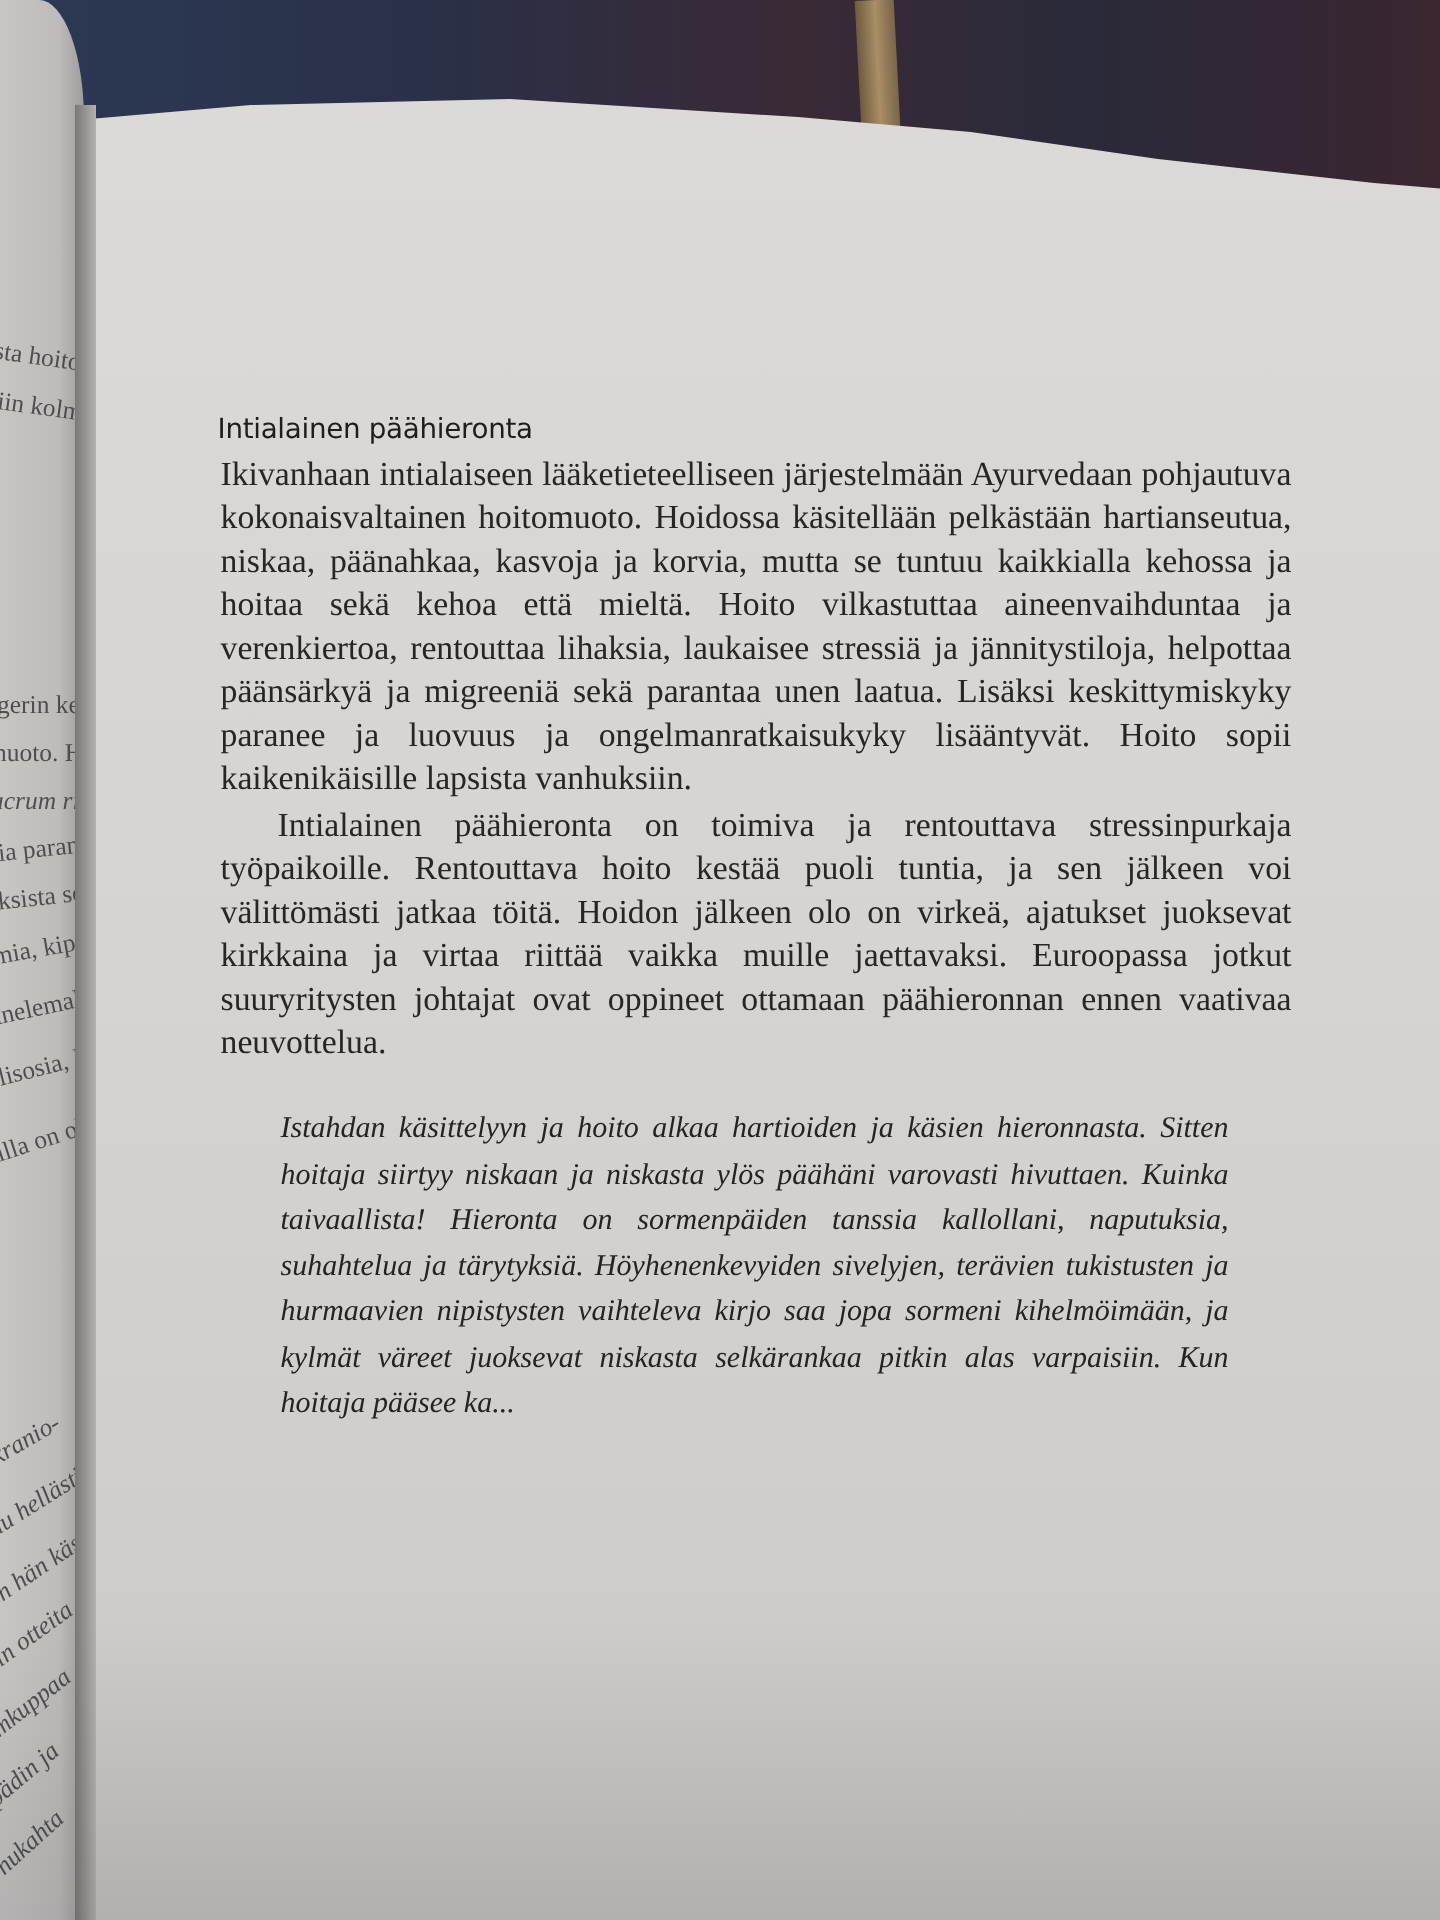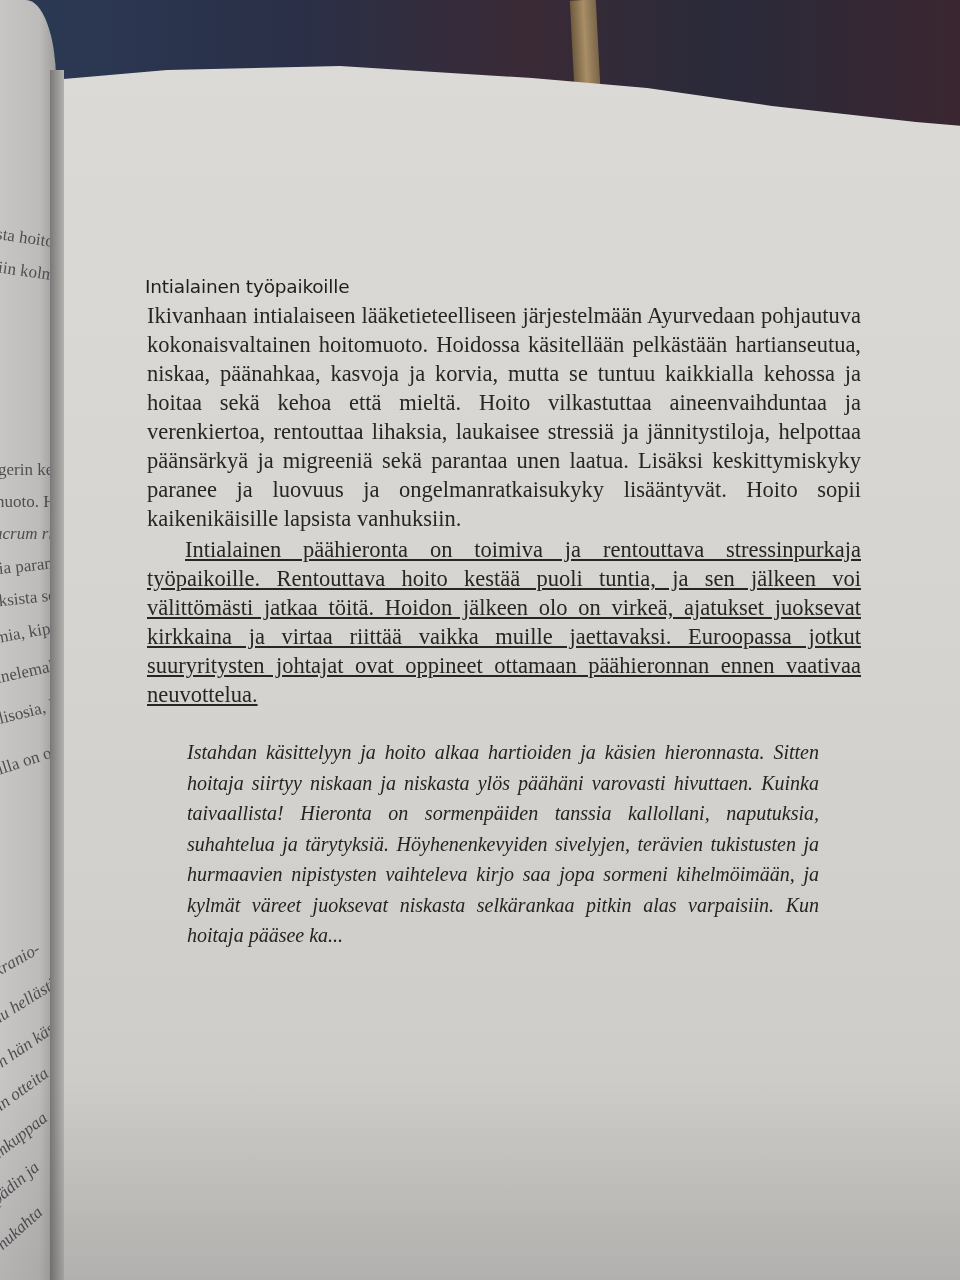--- a/index.html
+++ b/index.html
@@ -40,21 +40,21 @@
     position: absolute; left: 145px; top: 276px; width: 718px;
     font-family: "Liberation Serif", serif; color: #262624;
   }
   .heading {
     font-family: "DejaVu Sans", sans-serif; font-size: 18.5px; font-weight: normal;
     color: #1e1e1e; margin: 0 0 4px 0; letter-spacing: -0.2px;
   }
   .para {
     font-size: 22.5px; line-height: 29px; text-align: justify; margin: 2px;
   }
-  .para.indent { text-indent: 38px; text-decoration: underline; }
+  .para.indent { text-indent: 38px; }
   .tip { margin-top: 22px; }
   .tip .label {
     font-family: "DejaVu Sans", sans-serif; font-weight: bold; font-size: 17.5px;
     color: #1e1e1e;
   }
   .quote {
     margin-top: 28px; margin-left: 42px; width: 632px;
     font-size: 20px; line-height: 30.5px; font-style: italic; text-align: justify;
     color: #232322;
   }
@@ -88,19 +88,19 @@
   <div class="frag it" style="top:1082px;left:-16px;transform:rotate(-36deg);">oin otteita</div>
   <div class="frag it" style="top:1128px;left:-18px;transform:rotate(-38deg);">ämkuppaa</div>
   <div class="frag it" style="top:1176px;left:-20px;transform:rotate(-40deg);">äpädin ja</div>
   <div class="frag it" style="top:1224px;left:-22px;transform:rotate(-42deg);">et nukahta</div>
 </div>
 
 <div class="page"></div>
 <div class="gutter"></div>
 
 <div class="content">
-  <h2 class="heading">Intialainen työpaikoille</h2>
+  <h2 class="heading">Intialainen päähieronta</h2>
   <p class="para">Ikivanhaan intialaiseen lääketieteelliseen järjestelmään Ayurvedaan pohjautuva kokonaisvaltainen hoitomuoto. Hoidossa käsitellään pelkästään hartianseutua, niskaa, päänahkaa, kasvoja ja korvia, mutta se tuntuu kaikkialla kehossa ja hoitaa sekä kehoa että mieltä. Hoito vilkastuttaa aineenvaihduntaa ja verenkiertoa, rentouttaa lihaksia, laukaisee stressiä ja jännitystiloja, helpottaa päänsärkyä ja migreeniä sekä parantaa unen laatua. Lisäksi keskittymiskyky paranee ja luovuus ja ongelmanratkaisukyky lisääntyvät. Hoito sopii kaikenikäisille lapsista vanhuksiin.</p>
   <p class="para indent">Intialainen päähieronta on toimiva ja rentouttava stressinpurkaja työpaikoille. Rentouttava hoito kestää puoli tuntia, ja sen jälkeen voi välittömästi jatkaa töitä. Hoidon jälkeen olo on virkeä, ajatukset juoksevat kirkkaina ja virtaa riittää vaikka muille jaettavaksi. Euroopassa jotkut suuryritysten johtajat ovat oppineet ottamaan päähieronnan ennen vaativaa neuvottelua.</p>
   <p class="quote">Istahdan käsittelyyn ja hoito alkaa hartioiden ja käsien hieronnasta. Sitten hoitaja siirtyy niskaan ja niskasta ylös päähäni varovasti hivuttaen. Kuinka taivaallista! Hieronta on sormenpäiden tanssia kallollani, naputuksia, suhahtelua ja tärytyksiä. Höyhenenkevyiden sivelyjen, terävien tukistusten ja hurmaavien nipistysten vaihteleva kirjo saa jopa sormeni kihelmöimään, ja kylmät väreet juoksevat niskasta selkärankaa pitkin alas varpaisiin. Kun hoitaja pääsee ka...</p>
 </div>
 
 <div class="shade"></div>
 
 </body></html>

